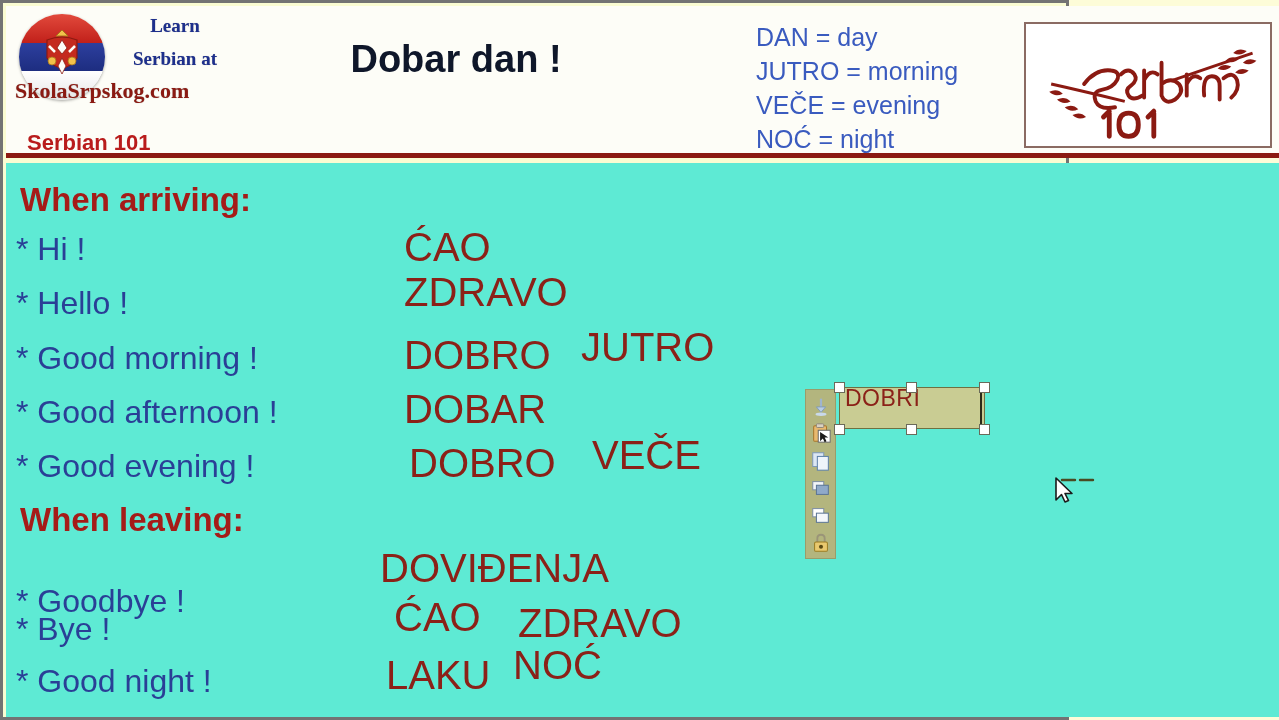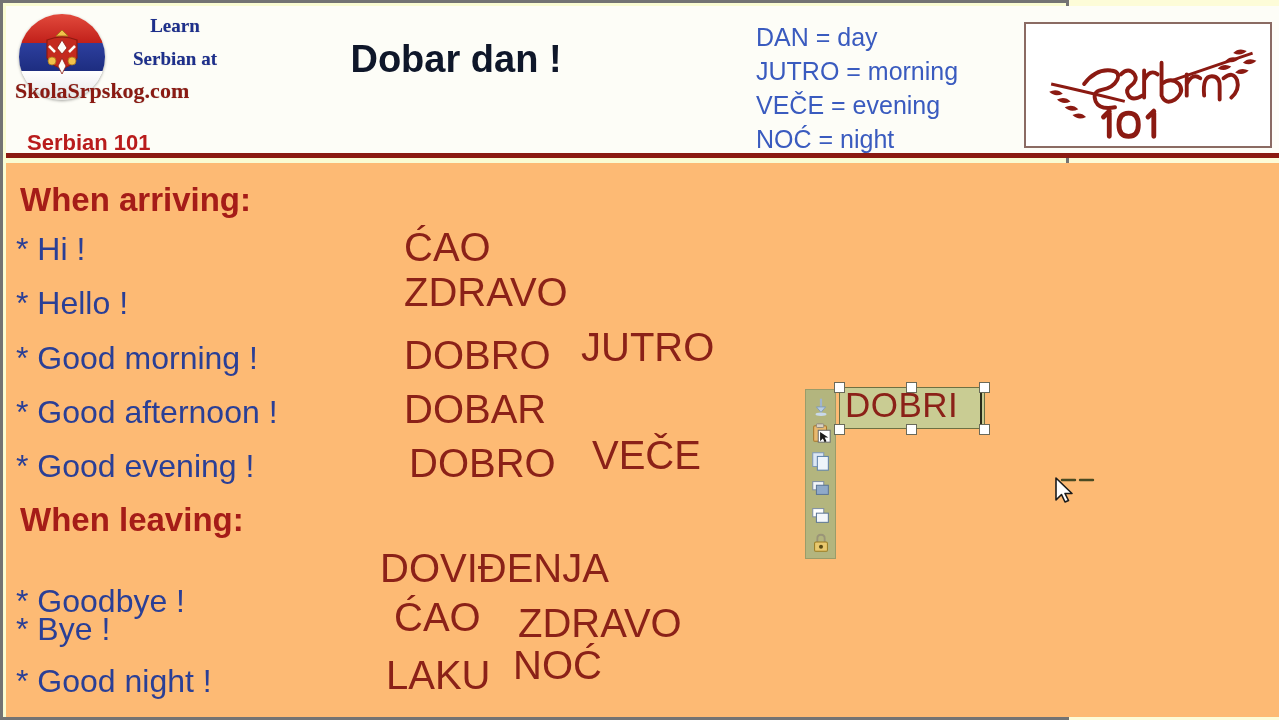--- a/index.html
+++ b/index.html
@@ -59,41 +59,41 @@
     font-weight:normal;
   }
   #s101-logo-box{
     position:absolute;left:1018px;top:16px;width:248px;height:126px;
     background:#ffffff;border:2px solid #8b6b63;box-sizing:border-box;
   }
 
   
   #body{
     position:absolute;left:3px;top:160px;width:1273px;height:554px;
-    background:#fdba74;overflow:hidden;
+    background:#5eead4;overflow:hidden;
   }
   .section-head{
     position:absolute;font-size:33px;font-weight:bold;color:#a51c18;
     white-space:nowrap;
   }
   .en-row{
     position:absolute;font-size:32px;color:#2a3f96;white-space:nowrap;
   }
   .sr-word{
     position:absolute;color:#8b2118;white-space:nowrap;
     font-weight:normal;
   }
 
   
   #textbox{
     position:absolute;left:833px;top:224px;width:146px;height:42px;
     background:#c9cc93;border:1px solid #6e7042;box-sizing:border-box;
   }
   #textbox-text{
-    position:absolute;left:5px;top:-3px;font-size:35px;color:#8b2118;
+    position:absolute;left:5px;top:-3px;font-size:23px;color:#8b2118;
     white-space:nowrap;letter-spacing:.5px;
   }
   #caret{
     position:absolute;left:140px;top:2px;width:2px;height:36px;background:#2b2b1a;
   }
   .handle{
     position:absolute;width:11px;height:11px;background:#ffffff;
     border:1px solid #6a6a5a;box-sizing:border-box;
   }
 

